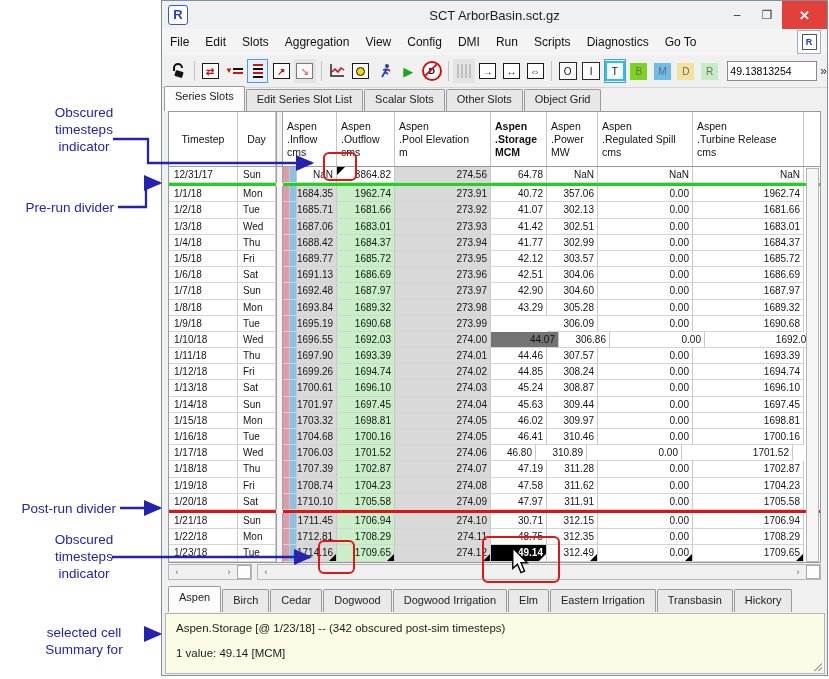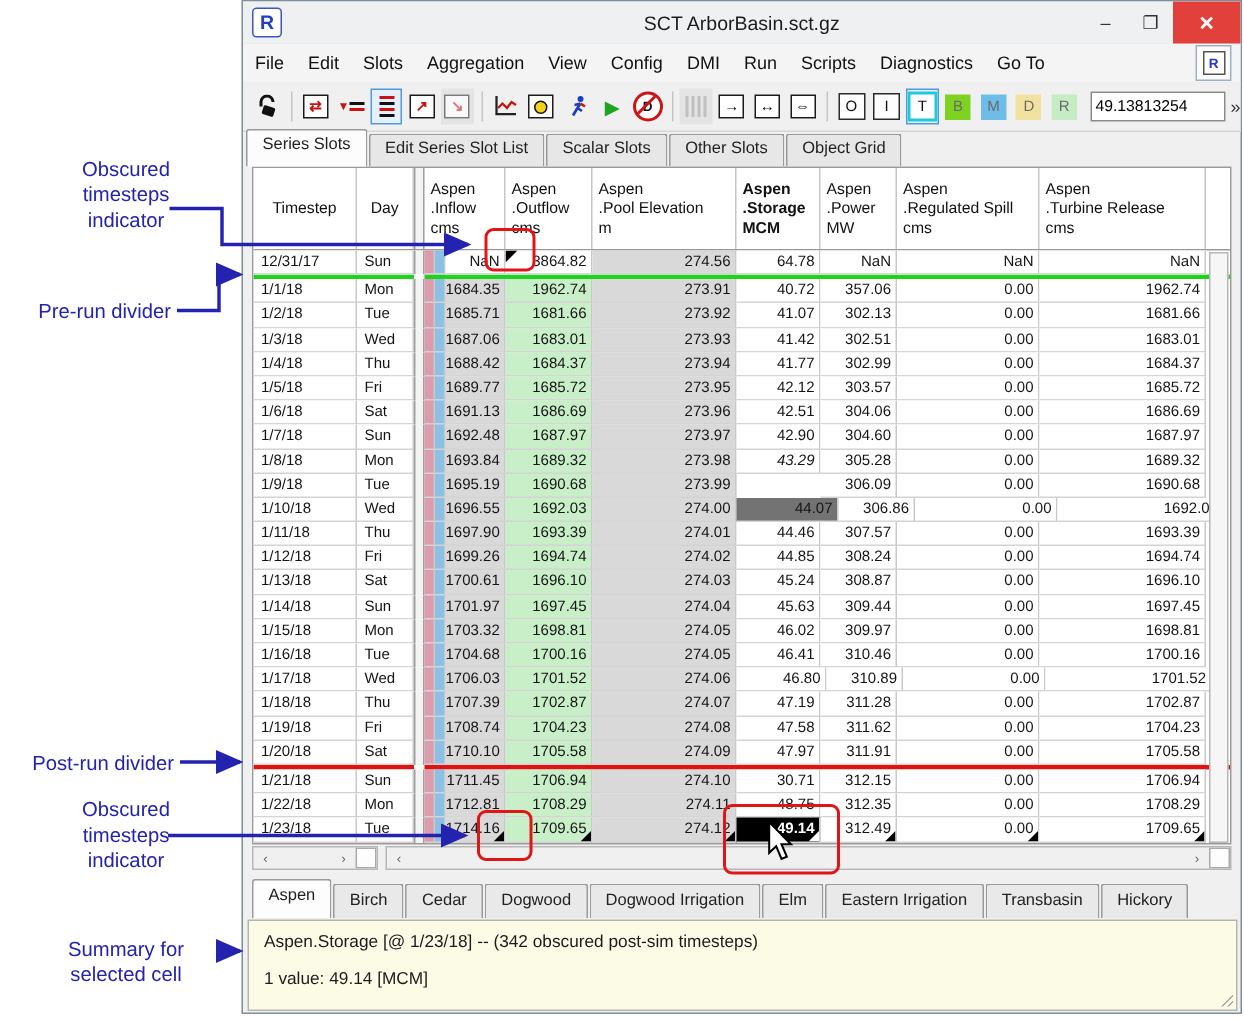--- a/index.html
+++ b/index.html
@@ -104,22 +104,22 @@
   <div>indicator</div>
 </div>
 <div class="ann right" style="left:0;top:199px;width:114px;">Pre-run divider</div>
 <div class="ann right" style="left:0;top:500px;width:116px;">Post-run divider</div>
 <div class="ann" style="left:4px;top:531px;width:160px;">
   <div>Obscured</div>
   <div>timesteps</div>
   <div>indicator</div>
 </div>
 <div class="ann" style="left:4px;top:624px;width:160px;">
+  <div>selected cell</div>
   <div>Summary for</div>
-  <div>selected cell</div>
 </div>
 
 <div id="win">
   <div id="titlebar">
     <div id="appicon">R</div>
     <div id="title">SCT ArborBasin.sct.gz</div>
     <div id="winbtns">
       <div class="wbtn">–</div>
       <div class="wbtn">❐</div>
       <div class="wbtn close">✕</div>
@@ -415,21 +415,21 @@
         </div>
         <div class="trow">
           <div class="cell lab" style="width: 69px; background: rgb(255, 255, 255);">1/8/18</div>
           <div class="cell lab" style="width: 38px; background: rgb(255, 255, 255);">Mon</div>
           <div class="gapcol" style="width: 7px;"></div>
           <div class="cell" style="width: 7px; background: rgb(220, 156, 172);"></div>
           <div class="cell" style="width: 7px; background: rgb(140, 192, 228);"></div>
           <div class="cell num" style="width: 40px; background: rgb(217, 217, 217);">1693.84</div>
           <div class="cell num" style="width: 58px; background: rgb(201, 239, 201);">1689.32</div>
           <div class="cell num" style="width: 96px; background: rgb(217, 217, 217);">273.98</div>
-          <div class="cell num" style="width: 56px; background: rgb(255, 255, 255); font-style: italic;">43.29</div>
+          <div class="cell num" style="width: 56px; background: rgb(255, 255, 255);">43.29</div>
           <div class="cell num" style="width: 51px; background: rgb(255, 255, 255);">305.28</div>
           <div class="cell num" style="width: 95px; background: rgb(255, 255, 255);">0.00</div>
           <div class="cell num" style="width: 111px; background: rgb(255, 255, 255);">1689.32</div>
         </div>
         <div class="trow">
           <div class="cell lab" style="width: 69px; background: rgb(255, 255, 255);">1/9/18</div>
           <div class="cell lab" style="width: 38px; background: rgb(255, 255, 255);">Tue</div>
           <div class="gapcol" style="width: 7px;"></div>
           <div class="cell" style="width: 7px; background: rgb(220, 156, 172);"></div>
           <div class="cell" style="width: 7px; background: rgb(140, 192, 228);"></div>
@@ -541,21 +541,21 @@
         </div>
         <div class="trow">
           <div class="cell lab" style="width: 69px; background: rgb(255, 255, 255);">1/17/18</div>
           <div class="cell lab" style="width: 38px; background: rgb(255, 255, 255);">Wed</div>
           <div class="gapcol" style="width: 7px;"></div>
           <div class="cell" style="width: 7px; background: rgb(220, 156, 172);"></div>
           <div class="cell" style="width: 7px; background: rgb(140, 192, 228);"></div>
           <div class="cell num" style="width: 40px; background: rgb(217, 217, 217);">1706.03</div>
           <div class="cell num" style="width: 58px; background: rgb(201, 239, 201);">1701.52</div>
           <div class="cell num" style="width: 96px; background: rgb(217, 217, 217);">274.06</div>
-          <div class="cell num" style="width: 60px; background: rgb(255, 255, 255);">46.80</div>
+          <div class="cell num" style="width: 45px; background: rgb(255, 255, 255);">46.80</div>
           <div class="cell num" style="width: 51px; background: rgb(255, 255, 255);">310.89</div>
           <div class="cell num" style="width: 95px; background: rgb(255, 255, 255);">0.00</div>
           <div class="cell num" style="width: 111px; background: rgb(255, 255, 255);">1701.52</div>
         </div>
         <div class="trow">
           <div class="cell lab" style="width: 69px; background: rgb(255, 255, 255);">1/18/18</div>
           <div class="cell lab" style="width: 38px; background: rgb(255, 255, 255);">Thu</div>
           <div class="gapcol" style="width: 7px;"></div>
           <div class="cell" style="width: 7px; background: rgb(220, 156, 172);"></div>
           <div class="cell" style="width: 7px; background: rgb(140, 192, 228);"></div>

